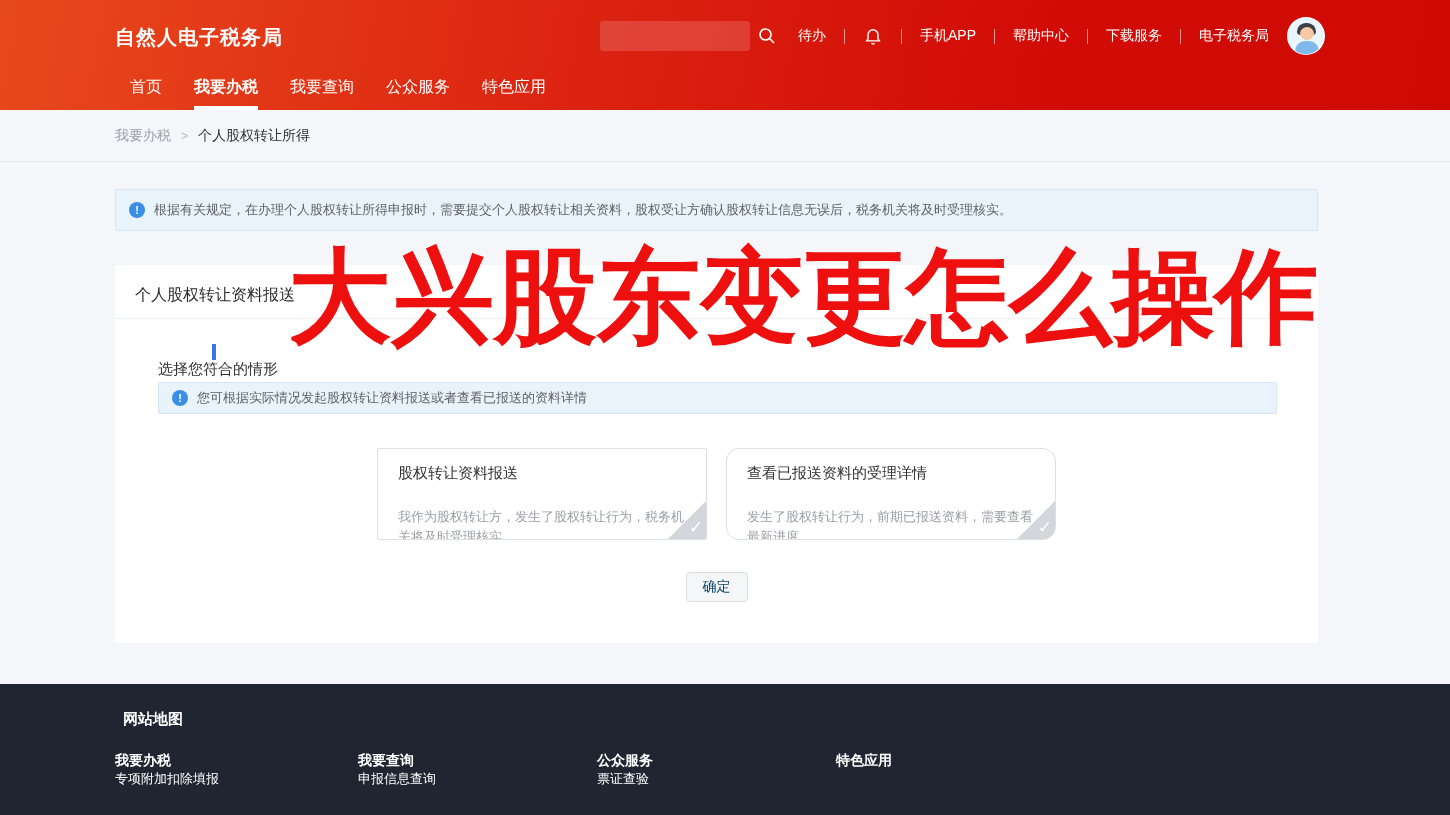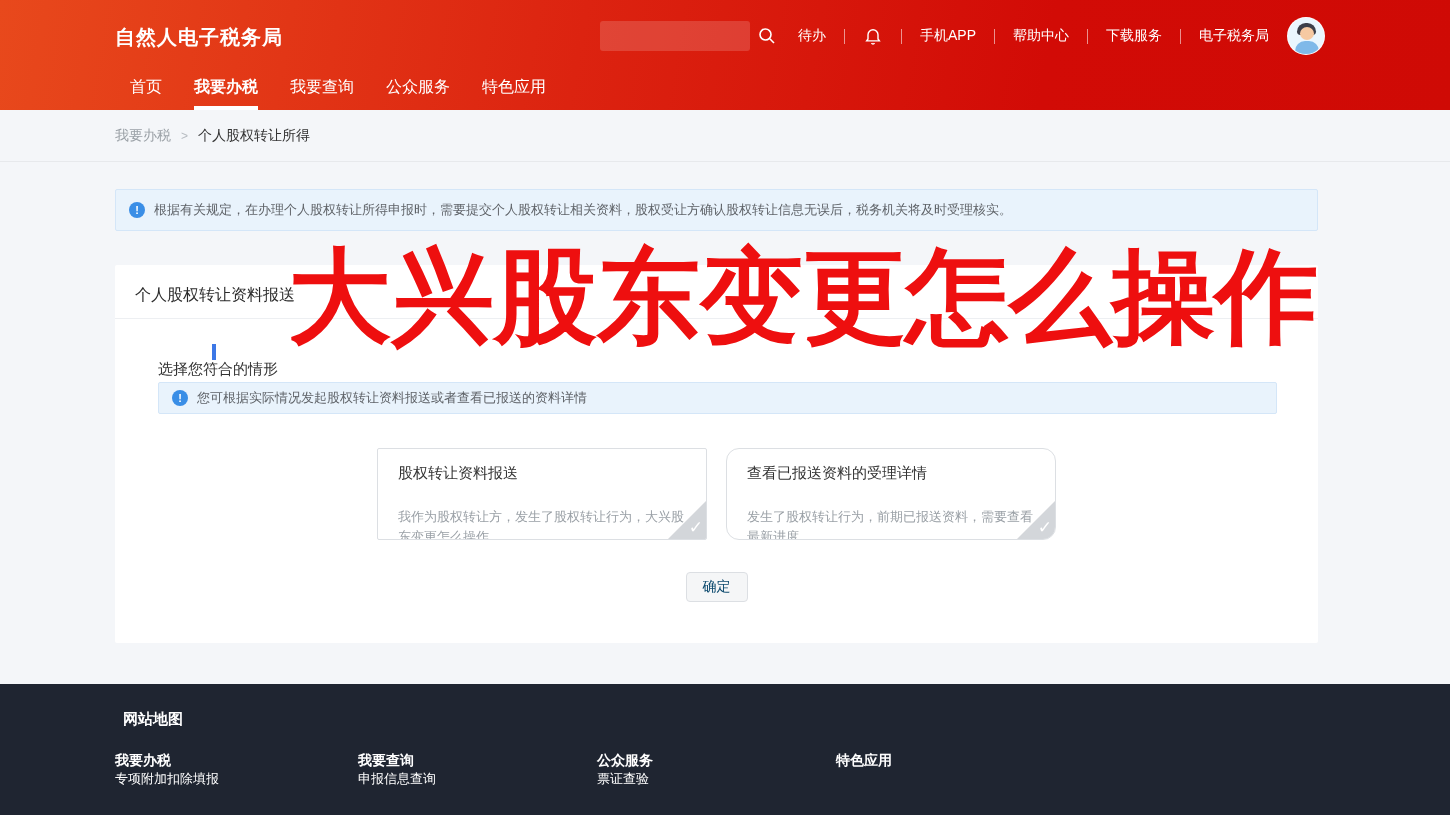--- a/index.html
+++ b/index.html
@@ -146,21 +146,21 @@
     </div>
 
     <div class="banner inner">
       <span class="info-ico">!</span>
       <span class="banner-text">您可根据实际情况发起股权转让资料报送或者查看已报送的资料详情</span>
     </div>
 
     <div class="cards-row">
       <div class="opt-card">
         <div class="opt-title">股权转让资料报送</div>
-        <div class="opt-desc">我作为股权转让方，发生了股权转让行为，大兴股东变更怎么操作</div>
+        <div class="opt-desc">我作为股权转让方，发生了股权转让行为，税务机关将及时受理核实</div>
         <div class="corner"></div>
         <div class="corner-check">✓</div>
       </div>
       <div class="opt-card">
         <div class="opt-title">查看已报送资料的受理详情</div>
         <div class="opt-desc">发生了股权转让行为，前期已报送资料，需要查看最新进度</div>
         <div class="corner"></div>
         <div class="corner-check">✓</div>
       </div>
     </div>

